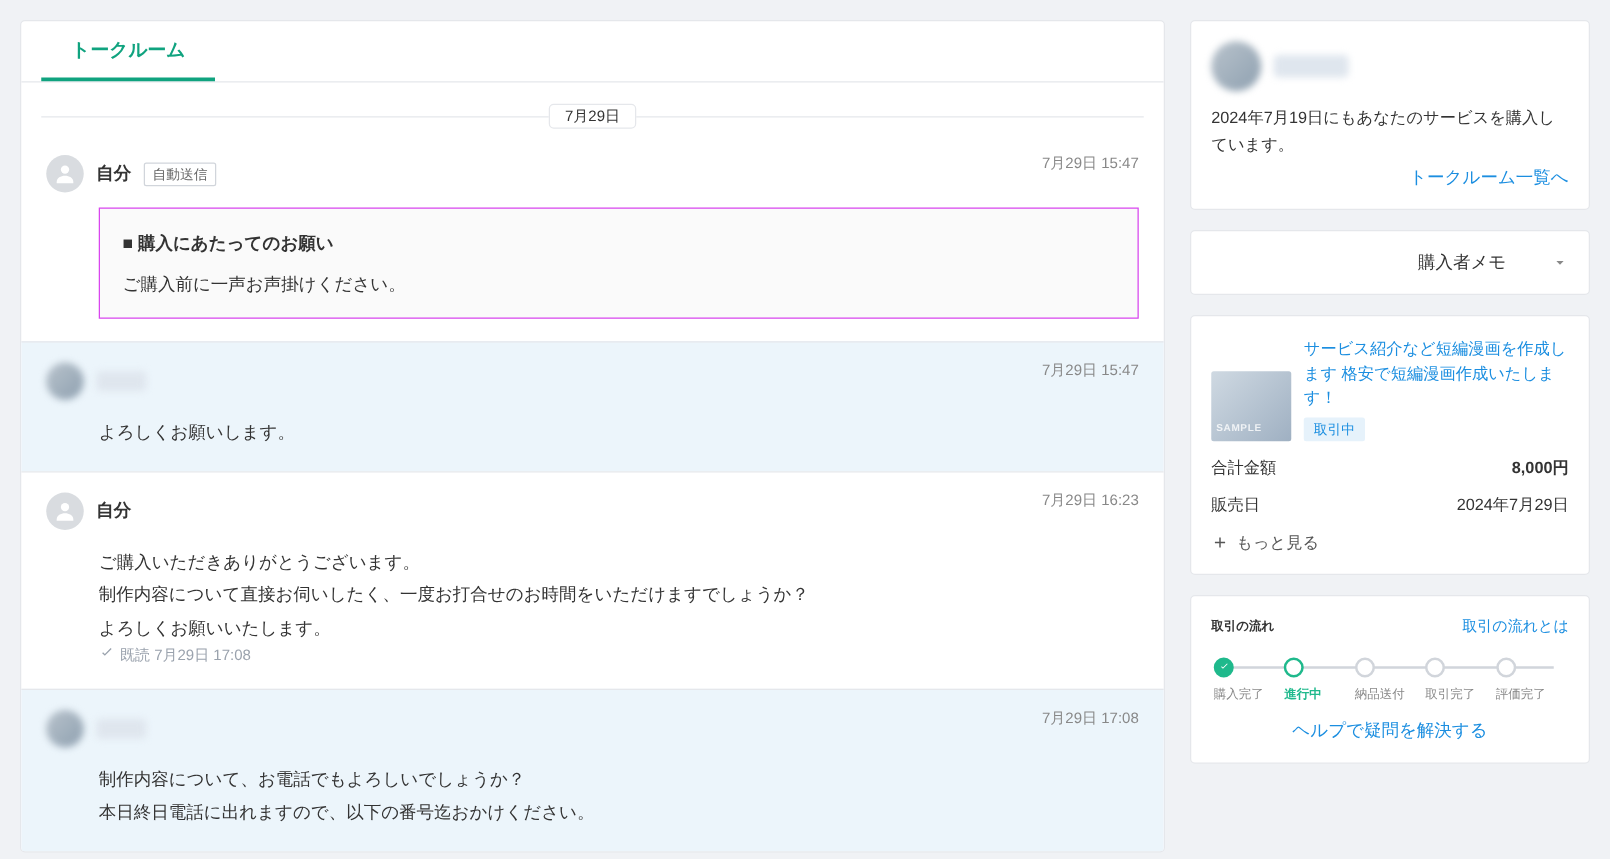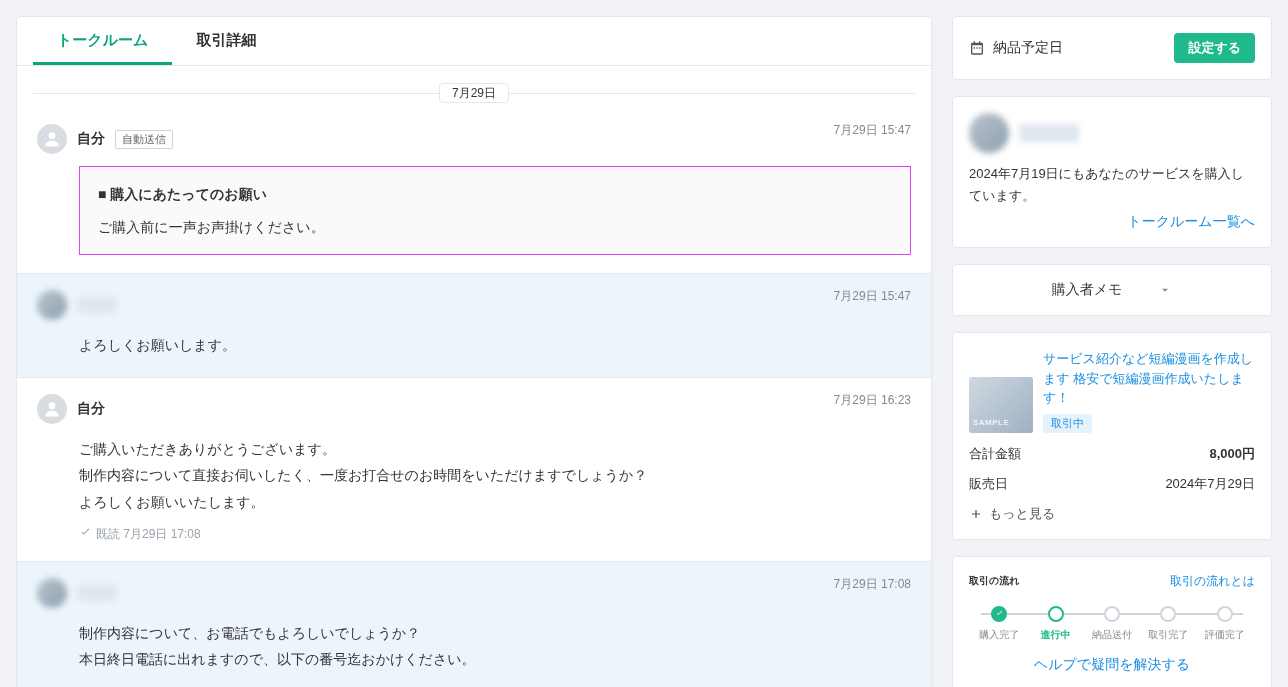--- a/index.html
+++ b/index.html
@@ -112,21 +112,20 @@
   .note-box {
     border: 1px solid #d946ef;
     background: #fafafa;
     padding: 14px 18px;
     margin-left: 42px;
     line-height: 1.9;
   }
   .note-title { font-weight: bold; margin-bottom: 6px;}
   .read {
     padding-left: 42px;
-    margin-top: 10px;
     font-size: 12px;
     color: #9aa2ad;
     display:flex; align-items:flex-start; gap:4px;
   }
   .buyer-name-blur {
     display:inline-block;
     background:#dfe6ee;
     color:transparent;
     filter:blur(3px);
     border-radius:4px;
@@ -154,21 +153,21 @@
     font-size:13px;
     font-weight:bold;
     cursor:pointer;
   }
   .buyer-card-head { display:flex; align-items:center; gap:10px; margin-bottom:10px;}
   .buyer-card-head .avatar { width:40px;height:40px;}
   .buyer-card-head .buyer-name-blur { padding:0 28px; height:18px;}
   .buyer-history { font-size:13px; line-height:1.7; margin-bottom:6px;}
   .link { color:#1b8ee0; text-decoration:none; }
   .right { text-align:right;}
-  .memo-row { display:flex; align-items:center; justify-content:center; cursor:pointer;gap:36px;}
+  .memo-row { display:flex; align-items:center; justify-content:flex-end; cursor:pointer;gap:36px;}
   .service-row { display:flex; gap:10px; align-items:flex-end;}
   .service-thumb {
     width:64px; height:56px;
     background:linear-gradient(135deg,#cfd9e2,#9fb0c2);
     border-radius:2px;
     position:relative;
     overflow:hidden;
   }
   .service-thumb::after{
     content:"SAMPLE";
@@ -191,21 +190,21 @@
   .more { display:flex; align-items:center; gap:6px; color:#555; font-size:13px; margin-top:12px; cursor:pointer;}
 
   
   .flow-head { display:flex; justify-content:space-between; align-items:center; margin-bottom:16px;}
   .flow-title { font-weight:bold; font-size:10px;}
   .steps { display:flex; justify-content:space-between; position:relative; margin:0 2px 4px;}
   .steps::before {
     content:""; position:absolute; top:7px; left:10px; right:10px;
     height:2px; background:#d1d5db; z-index:0;
   }
-  .step { display:flex; flex-direction:column; align-items:center; z-index:1; font-size:10px; color:#888; width:20%;}
+  .step { display:flex; flex-direction:column; z-index:1; font-size:10px; color:#888; width:20%;}
   .step .dot {
     width:16px;height:16px;border-radius:50%;
     background:#fff;border:2px solid #d1d5db;
     display:flex;align-items:center;justify-content:center;
     margin-bottom:6px;
   }
   .step.done .dot { background:#1fb98c; border-color:#1fb98c;}
   .step.done .dot svg { width:9px;height:9px;fill:#fff;}
   .step.active .dot { border-color:#1fb98c;}
   .step.active { color:#1fb98c; font-weight:bold;}
@@ -215,21 +214,20 @@
   .chev { width:14px;height:14px;fill:#888;}
 </style>
 </head>
 <body>
 
 <div class="page">
   <div class="main">
 
     <div class="tabs">
       <div class="tab active">トークルーム</div>
-      <div class="tab">取引詳細</div>
     </div>
 
     <div class="date-divider">
       <span>7月29日</span>
     </div>
 
     <div class="msg">
       <div class="time">7月29日 15:47</div>
       <div class="msg-head">
         <span class="avatar">
@@ -285,31 +283,20 @@
         <span class="buyer-name-blur">.</span>
       </div>
       <div class="msg-body" style="white-space:pre-line;">制作内容について、お電話でもよろしいでしょうか？
 本日終日電話に出れますので、以下の番号迄おかけください。</div>
     </div>
 
   </div>
 
   <div class="side">
 
-    <div class="card">
-      <div class="delivery-head">
-        <div class="lbl">
-          <svg class="icon" viewBox="0 0 24 24">
-              <path d="M7 11h2v2H7zM11 11h2v2h-2zM15 11h2v2h-2zM5 22h14a2 2 0 0 0 2-2V6a2 2 0 0 0-2-2h-2V2h-2v2H9V2H7v2H5a2 2 0 0 0-2 2v14a2 2 0 0 0 2 2zM5 8h14v12H5z"></path>
-            </svg>
-          <span>納品予定日</span>
-        </div>
-        <button class="btn-green">設定する</button>
-      </div>
-    </div>
 
     <div class="card">
       <div class="buyer-card-head">
         <span class="avatar blur"></span>
         <span class="buyer-name-blur">.</span>
       </div>
       <div class="buyer-history">2024年7月19日にもあなたのサービスを購入しています。</div>
       <div class="right"><a href="#" class="link">トークルーム一覧へ</a></div>
     </div>
 

